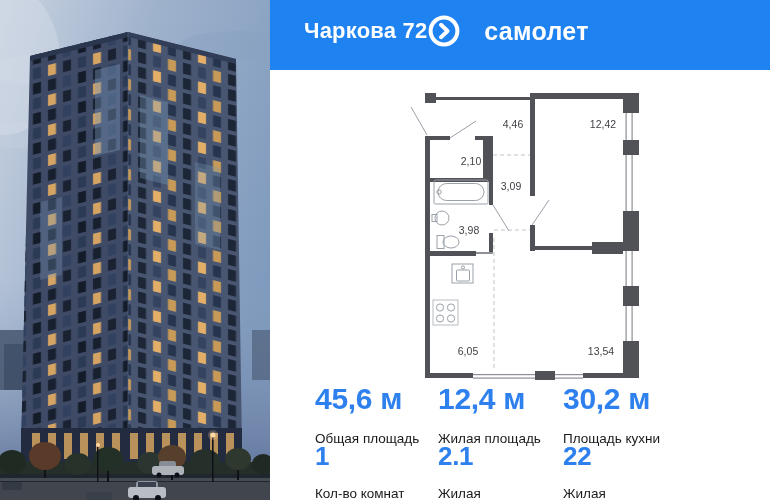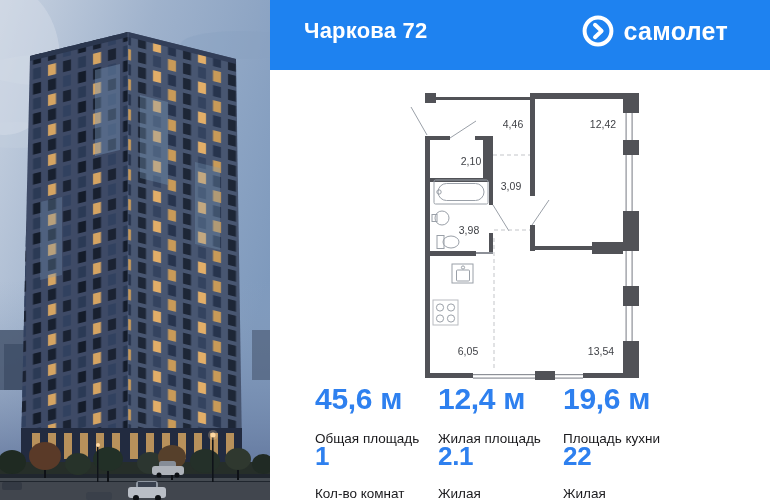--- a/index.html
+++ b/index.html
@@ -2,24 +2,24 @@
 <html><head>
 <meta charset="utf-8">
 <style>
   html,body{margin:0;padding:0;background:#fff;}
   body{width:770px;height:500px;overflow:hidden;font-family:"Liberation Sans",sans-serif;}
   .app{display:flex;width:770px;height:500px;}
   .photo{width:270px;height:500px;flex:none;position:relative;background:#9db0ca;}
   .photo svg{display:block;width:270px;height:500px;}
   .panel{width:500px;height:500px;position:relative;background:#ffffff;}
   .hdr{position:absolute;left:0;top:0;width:500px;height:70px;background:#1e82f0;
-       display:flex;align-items:center;justify-content:space-between;
+       display:flex;align-items:center;justify-content:flex-start;
        box-sizing:border-box;padding:0 42px 8px 34px;color:#fff;}
   .title{font-size:22px;font-weight:bold;letter-spacing:.2px;}
-  .brand{display:flex;align-items:center;gap:9px;cursor:pointer;}
+  .brand{display:flex;align-items:center;gap:23px;cursor:pointer;}
   .brand-name{font-size:25px;font-weight:bold;letter-spacing:.3px;}
   .plan{position:absolute;left:153px;top:91px;width:222px;height:292px;overflow:visible;}
   .plan text{font-family:"Liberation Sans",sans-serif;}
   .stat{position:absolute;width:150px;}
   .stat .num{font-weight:bold;color:#2e80ef;font-size:30px;line-height:30px;letter-spacing:-.3px;}
   .stat .lbl{margin-top:17px;font-size:13.5px;color:#1a1a1d;}
   .stat.small .num{font-size:26px;line-height:26px;}
 </style>
 </head>
 <body>
@@ -280,21 +280,21 @@
 
     <div class="stat" style="left:45px;top:384px">
       <div class="num">45,6 м</div>
       <div class="lbl">Общая площадь</div>
     </div>
     <div class="stat" style="left:168px;top:384px">
       <div class="num">12,4 м</div>
       <div class="lbl">Жилая площадь</div>
     </div>
     <div class="stat" style="left:293px;top:384px">
-      <div class="num">19,6 м</div>
+      <div class="num">30,2 м</div>
       <div class="lbl">Площадь кухни</div>
     </div>
 
     <div class="stat small" style="left:45px;top:443px">
       <div class="num">1</div>
       <div class="lbl">Кол-во комнат</div>
     </div>
     <div class="stat small" style="left:168px;top:443px">
       <div class="num">2.1</div>
       <div class="lbl">Жилая</div>

